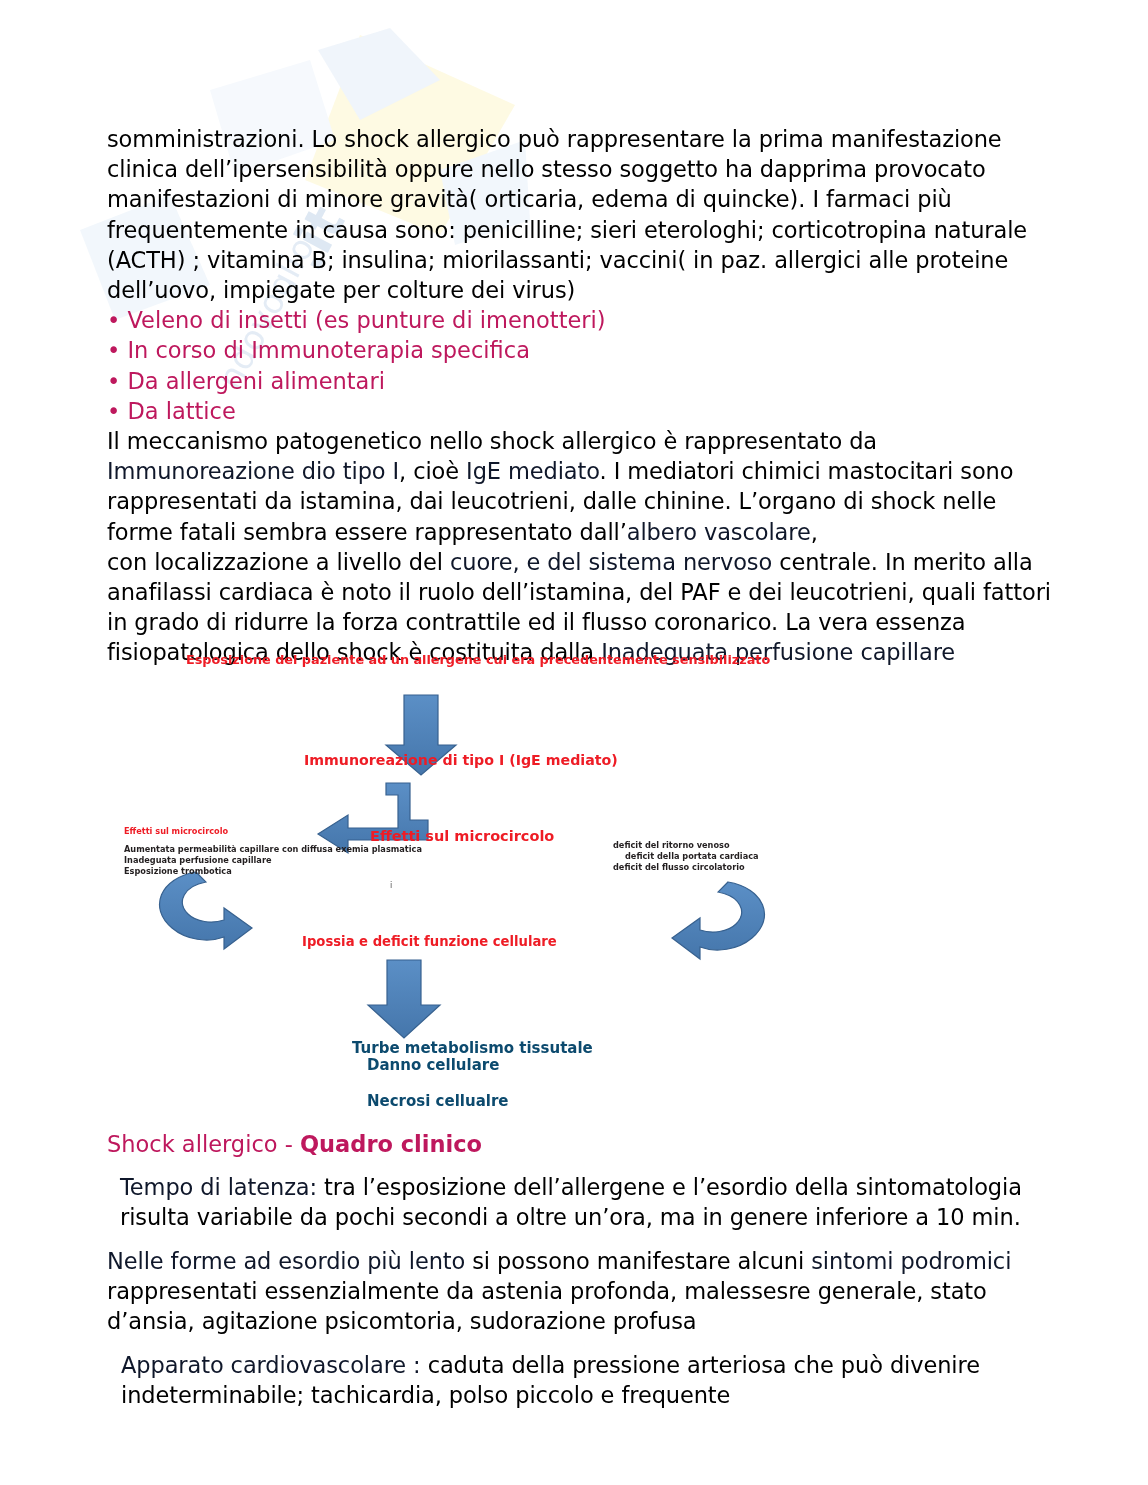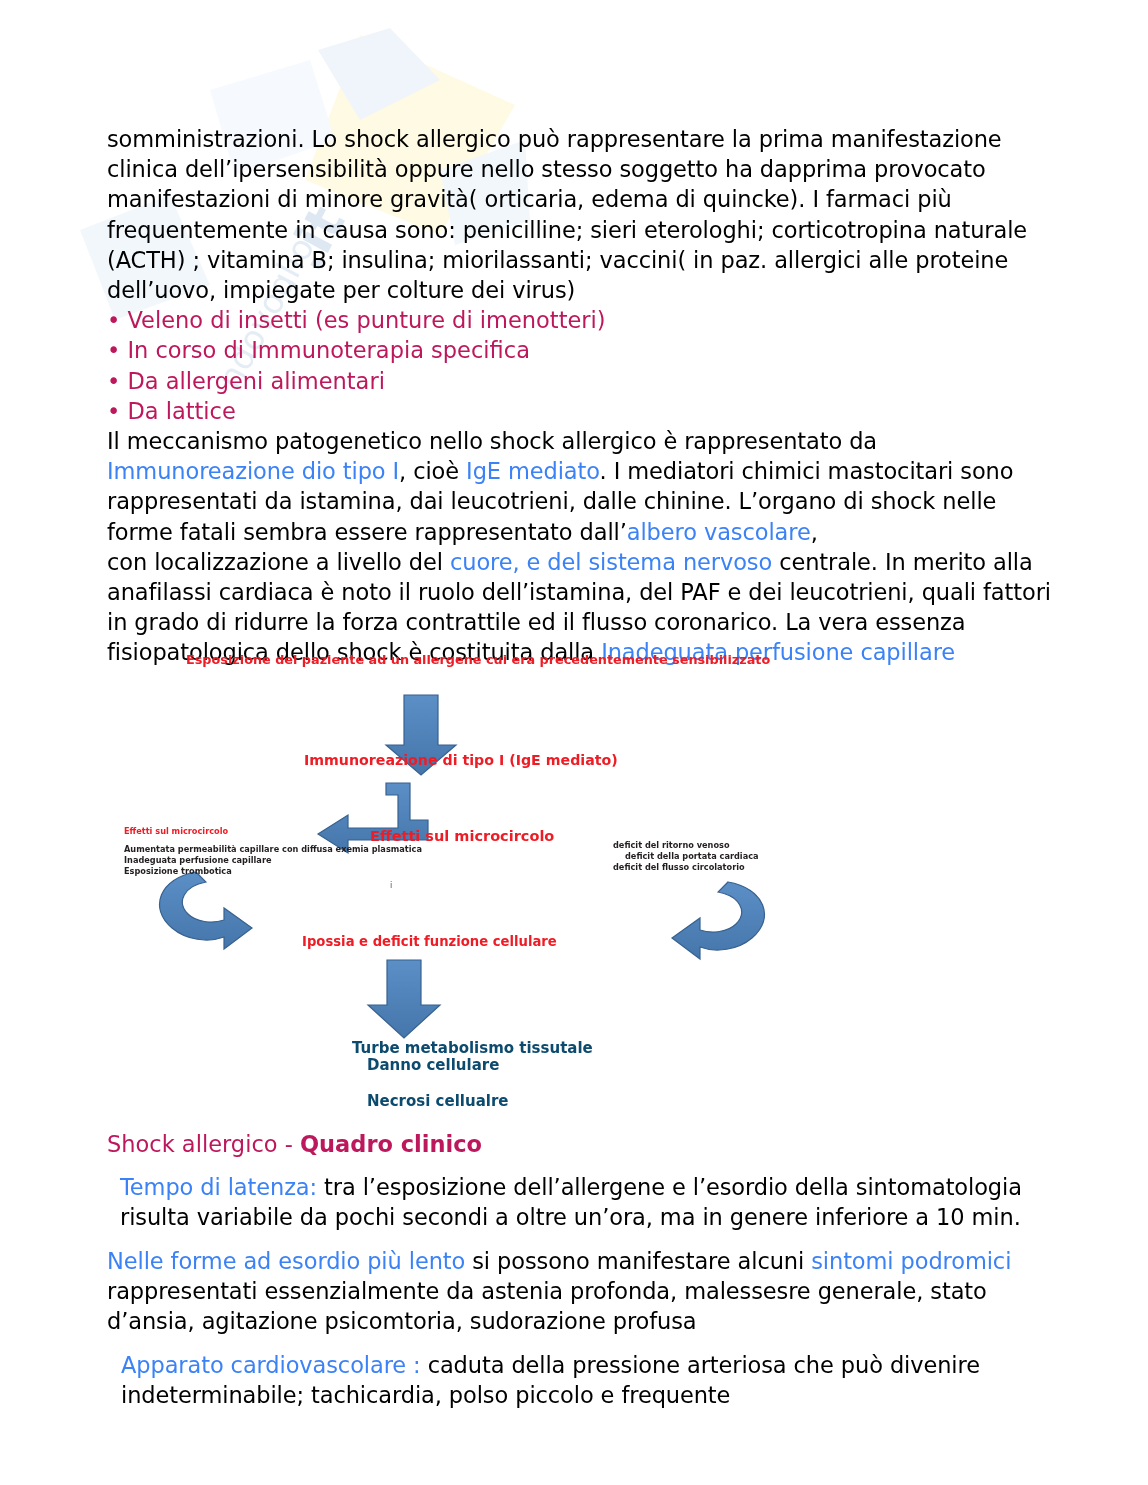--- a/index.html
+++ b/index.html
@@ -36,21 +36,21 @@
     top: 124px;
     width: 955px;
     z-index: 2;
   }
   .para {
     font-size: 22.5px;
     line-height: 30.2px;
     color: #000000;
     letter-spacing: -0.1px;
   }
-  .red { color: #3b82f6; }
+  .red { color: #0f172a; }
   .redline {
     font-size: 22.5px;
     line-height: 30.2px;
     color: #be185d;
   }
 
   
   #diagram {
     position: absolute;
     left: 0px;

